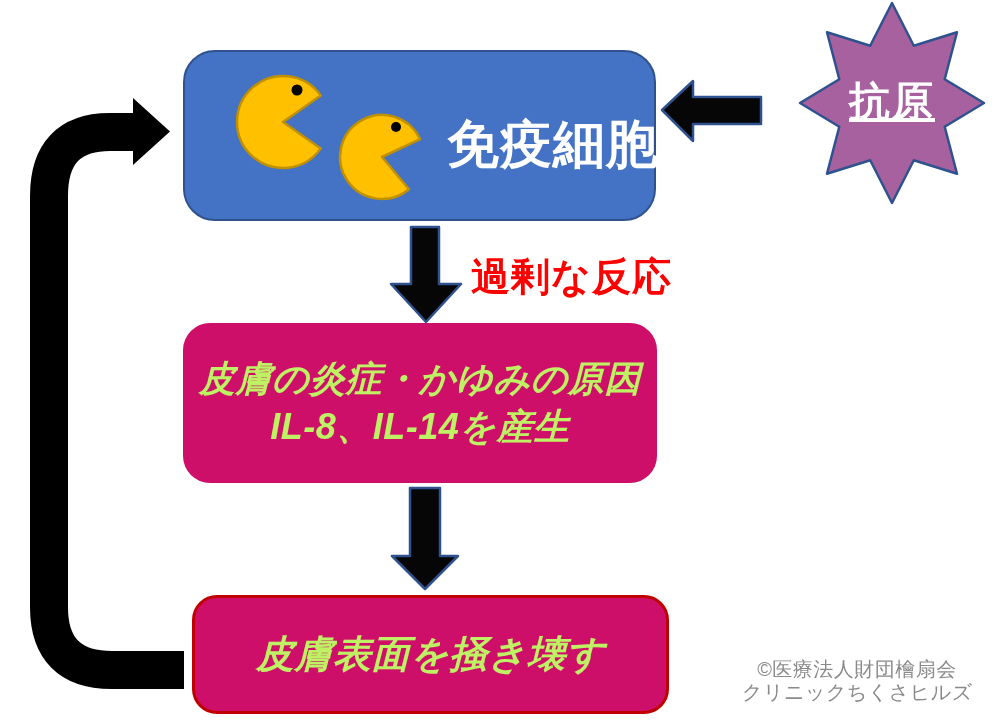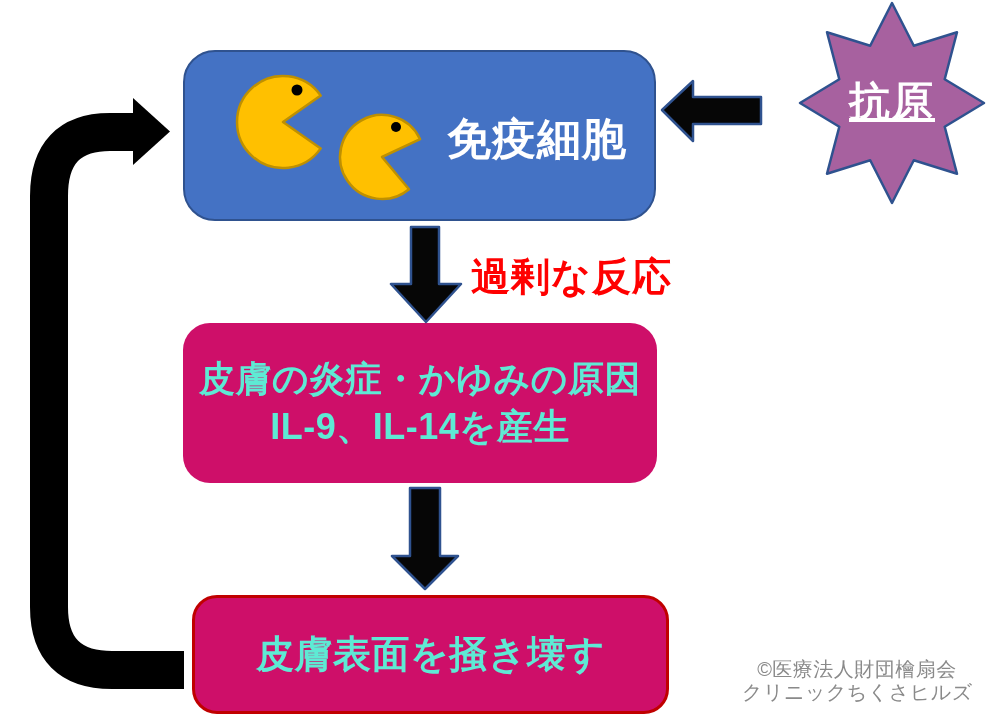--- a/index.html
+++ b/index.html
@@ -17,30 +17,31 @@
   }
   .inflammation-box{
     left:183px;top:323px;width:474px;height:160px;border-radius:27px;
     background:var(--magenta-fill);
   }
   .barrier-box{
     left:192px;top:595px;width:477px;height:119px;border-radius:25px;
     background:var(--magenta-fill);border:3px solid var(--barrier-box-border);
   }
   .box-line{
-    color:#5eead4;font-weight:700;font-size:36px;line-height:1.33;letter-spacing:0.5px;
+    color:#bef264;font-weight:700;font-size:36px;line-height:1.33;letter-spacing:0.5px;
     white-space:nowrap;
+    font-style:italic;
   }
   .barrier-box .box-line{font-size:38px;line-height:1.3;}
   
   .shape-layer{position:absolute;left:0;top:0;z-index:2;pointer-events:none;}
   
   .immune-label{
     left:447px;top:110px;width:210px;z-index:3;color:#ffffff;font-weight:700;
-    font-size:44px;letter-spacing:1px;white-space:nowrap;
+    font-size:52px;letter-spacing:1px;white-space:nowrap;
   }
   .star-label{
     left:821px;top:74px;width:142px;z-index:3;color:#ffffff;font-weight:700;
     font-size:41px;text-align:center;letter-spacing:2px;white-space:nowrap;text-decoration:underline;
   }
   .reaction-label{
     left:459px;top:250px;z-index:3;color:var(--reaction-text);font-weight:700;
     font-size:39px;letter-spacing:1px;white-space:nowrap;margin-left:12px;
   }
   .credit{
@@ -50,21 +51,21 @@
 </style>
 </head>
 <body>
 
 <div class="canvas">
 
   <div class="box immune-box"></div>
 
   <div class="box inflammation-box">
     <div class="box-line">皮膚の炎症・かゆみの原因</div>
-    <div class="box-line">IL-9、IL-14を産生</div>
+    <div class="box-line">IL-8、IL-14を産生</div>
   </div>
 
   <div class="box barrier-box">
     <div class="box-line">皮膚表面を掻き壊す</div>
   </div>
 
   <svg class="shape-layer" width="1000" height="724" viewBox="0 0 1000 724">
 
     <g>
       <path d="M 184 670 H 112 Q 49 670 49 607 V 196 Q 49 132 110 132 H 134" fill="none" style="stroke:var(--loop-arrow-fill)" stroke-width="38"></path>

